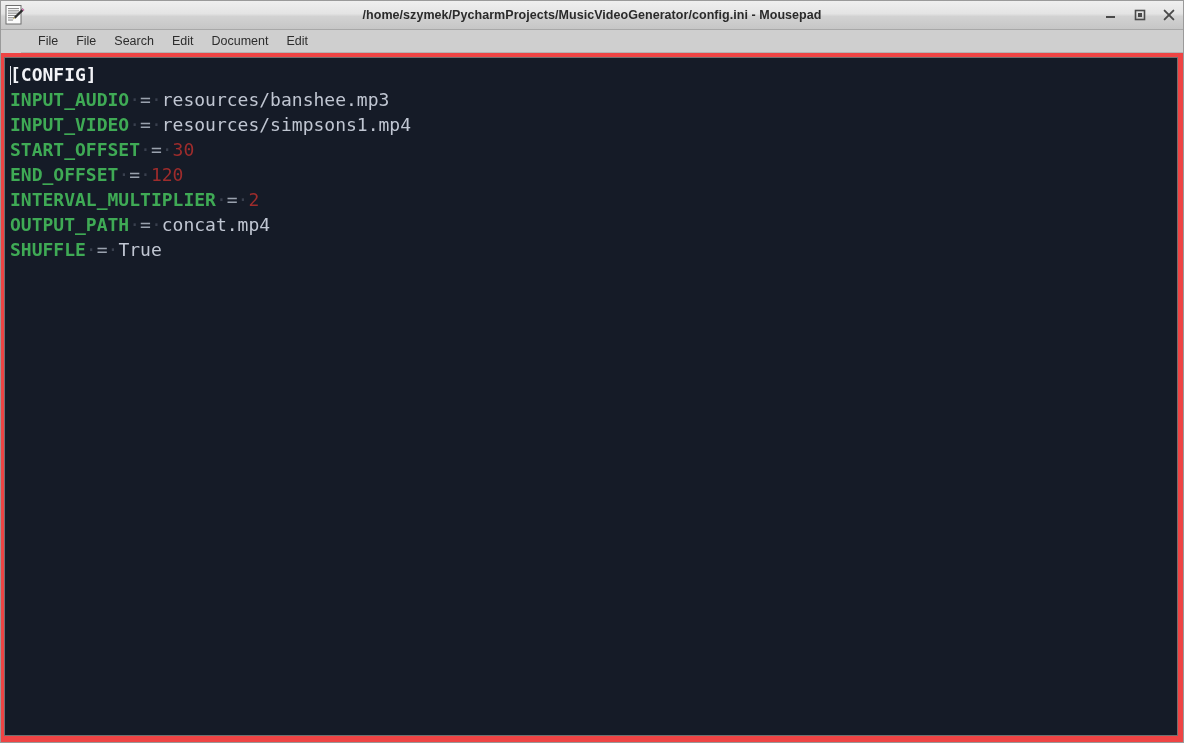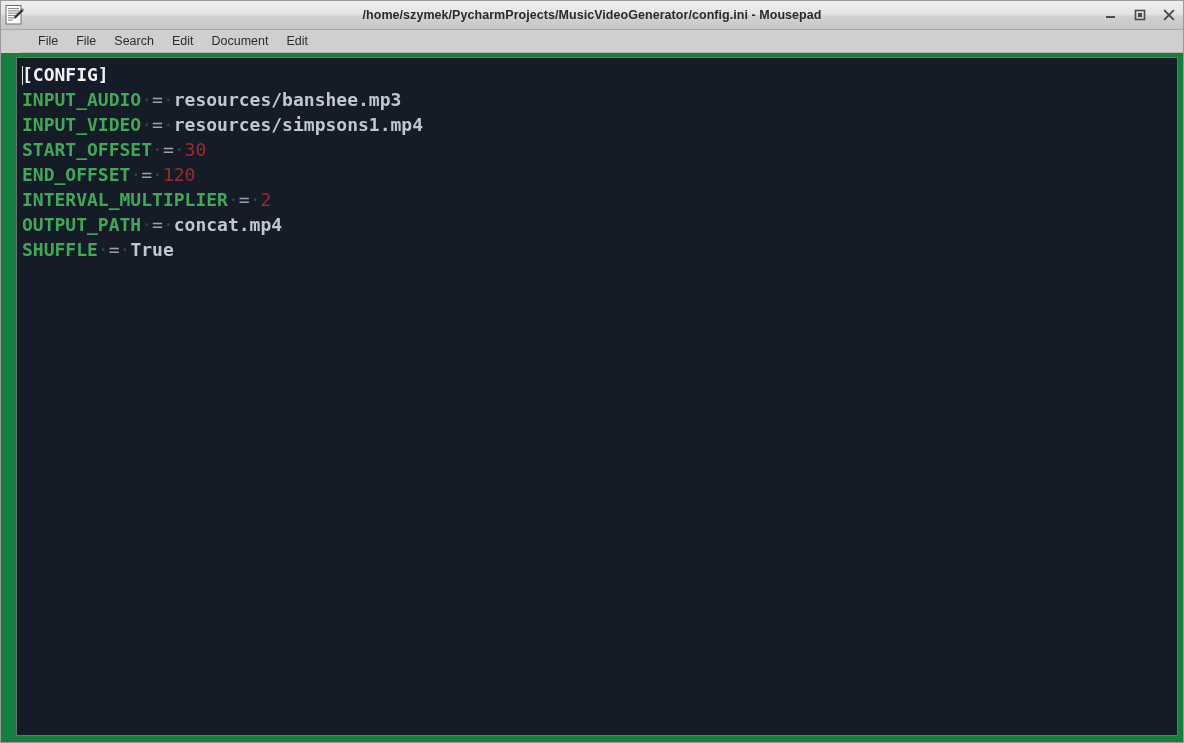--- a/index.html
+++ b/index.html
@@ -93,22 +93,22 @@
     font-size: 12.5px;
     color: #2d2d2d;
     padding: 2px 9px;
     cursor: default;
     white-space: nowrap;
   }
 
   
   .editor-outer {
     flex: 1 1 auto;
-    background: #15803d;
-    padding: 4px 5px 6px 15px;
+    background: #ef4444;
+    padding: 4px 5px 6px 3px;
     box-sizing: border-box;
     min-height: 0;
   }
   .editor {
     width: 100%;
     height: 100%;
     background: #151b27;
     border: 1px solid #6f6f6f;
     box-sizing: border-box;
     overflow: hidden;
@@ -125,21 +125,21 @@
   .line {
     height: 25px;
     padding-left: 5px;
     white-space: pre;
   }
 
   
   .tok-section { color: #f2f3f7; font-weight: bold; }
   .tok-key     { color: #3faa55; font-weight: bold; text-align: center; }
   .tok-eq      { color: #9aa2ae; }
-  .tok-str     { color: #c0c6d2; font-weight: bold; }
+  .tok-str     { color: #c0c6d2; }
   .tok-num     { color: #9e2c2c; }
   
   .ws {
     color: #39404e;
   }
 
   
   .caret {
     display: inline-block;
     width: 1px;

